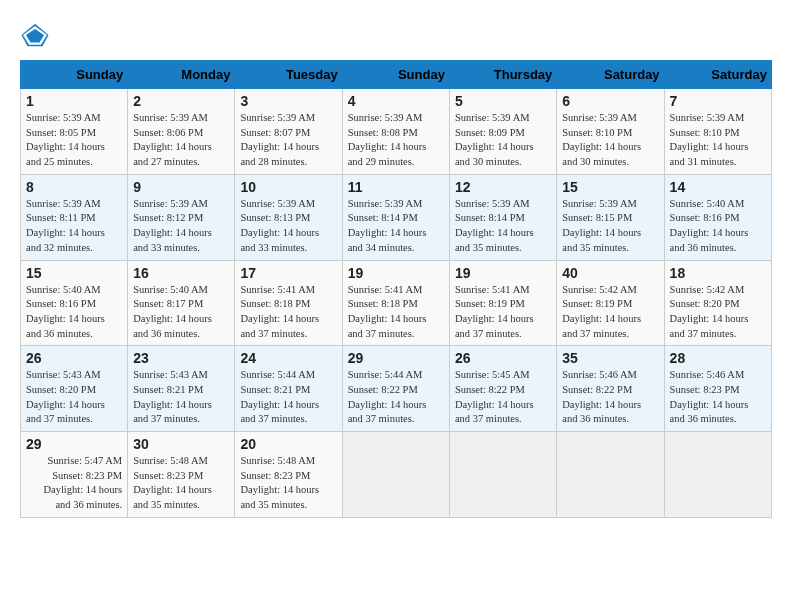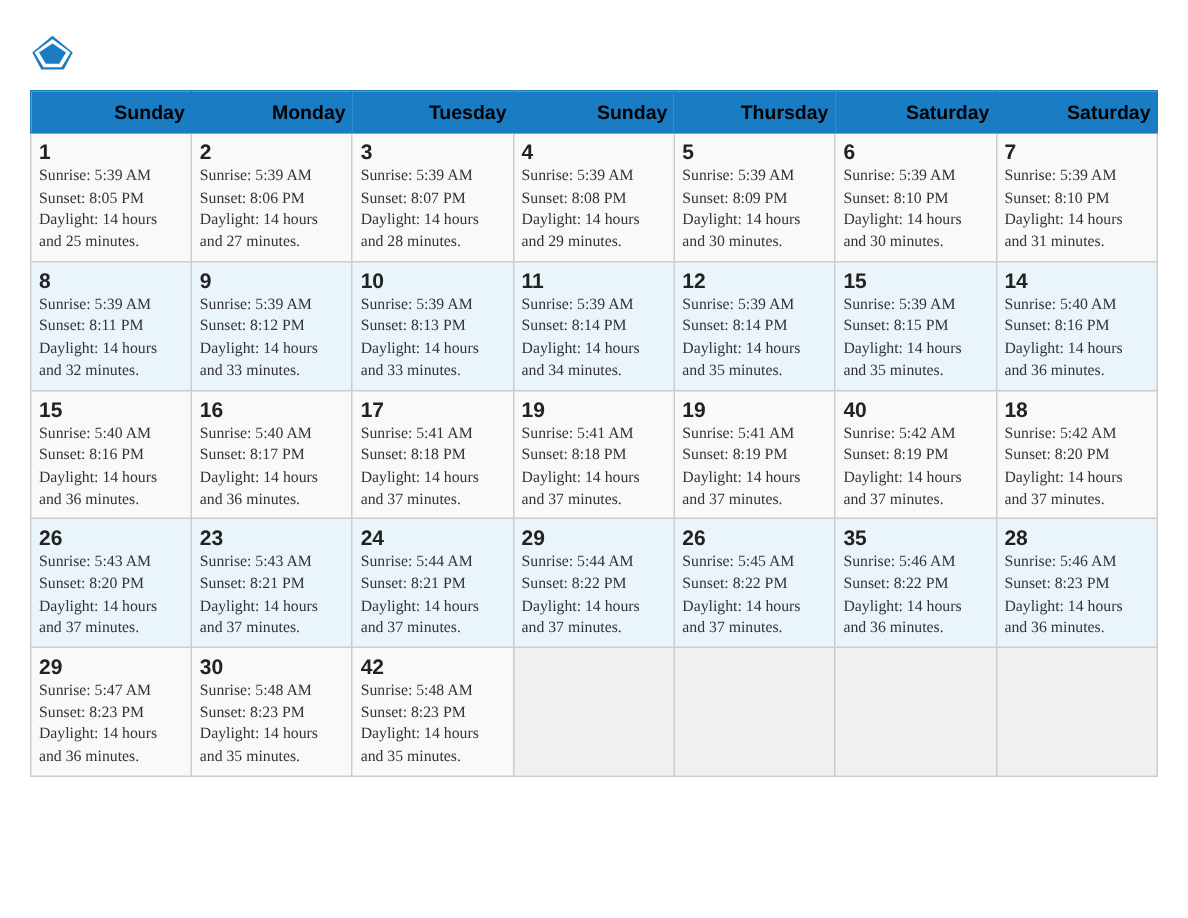--- a/index.html
+++ b/index.html
@@ -323,34 +323,34 @@
           <span class="day-num">28</span>
           <div class="day-info" style="white-space: pre-line;">Sunrise: 5:46 AM
 Sunset: 8:23 PM
 Daylight: 14 hours
 and 36 minutes.</div>
         </td>
       </tr>
       <tr>
         <td>
           <span class="day-num">29</span>
-          <div class="day-info" style="white-space: pre-line;">Sunrise: 5:47 AM
+          <div class="day-info" style="white-space: pre-line; text-align: right;">Sunrise: 5:47 AM
 Sunset: 8:23 PM
 Daylight: 14 hours
 and 36 minutes.</div>
         </td>
         <td>
           <span class="day-num">30</span>
           <div class="day-info" style="white-space: pre-line;">Sunrise: 5:48 AM
 Sunset: 8:23 PM
 Daylight: 14 hours
 and 35 minutes.</div>
         </td>
         <td>
-          <span class="day-num">42</span>
+          <span class="day-num">20</span>
           <div class="day-info" style="white-space: pre-line;">Sunrise: 5:48 AM
 Sunset: 8:23 PM
 Daylight: 14 hours
 and 35 minutes.</div>
         </td>
         <td class="empty"></td>
         <td class="empty"></td>
         <td class="empty"></td>
         <td class="empty"></td>
       </tr>

